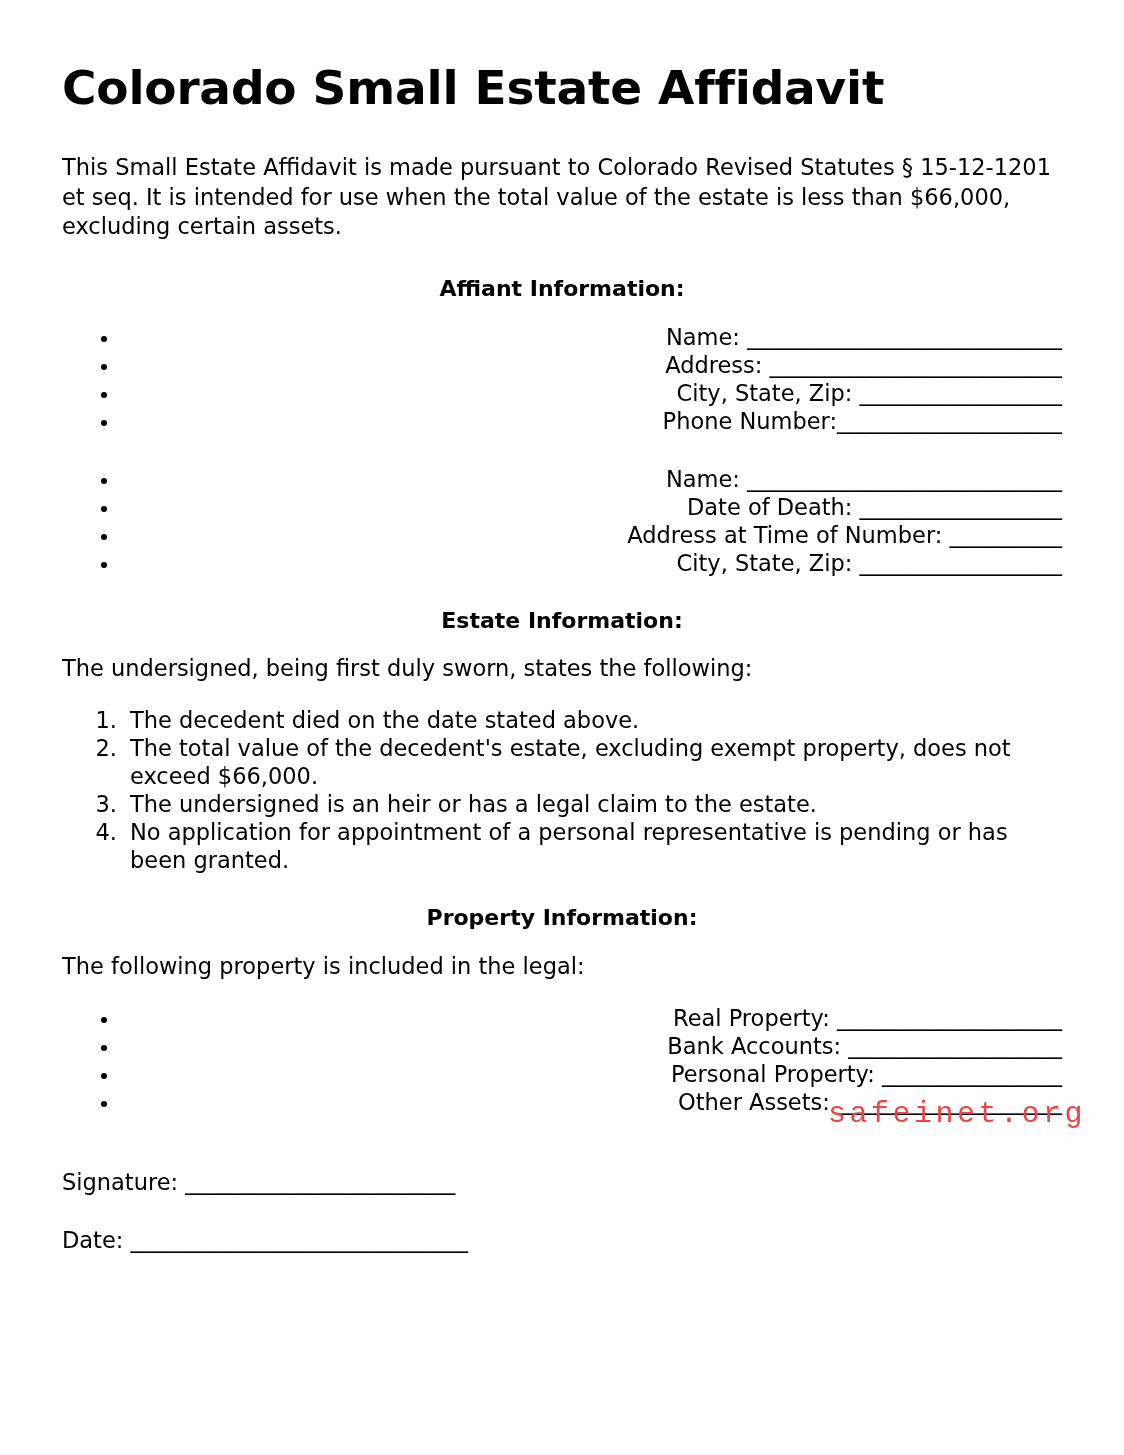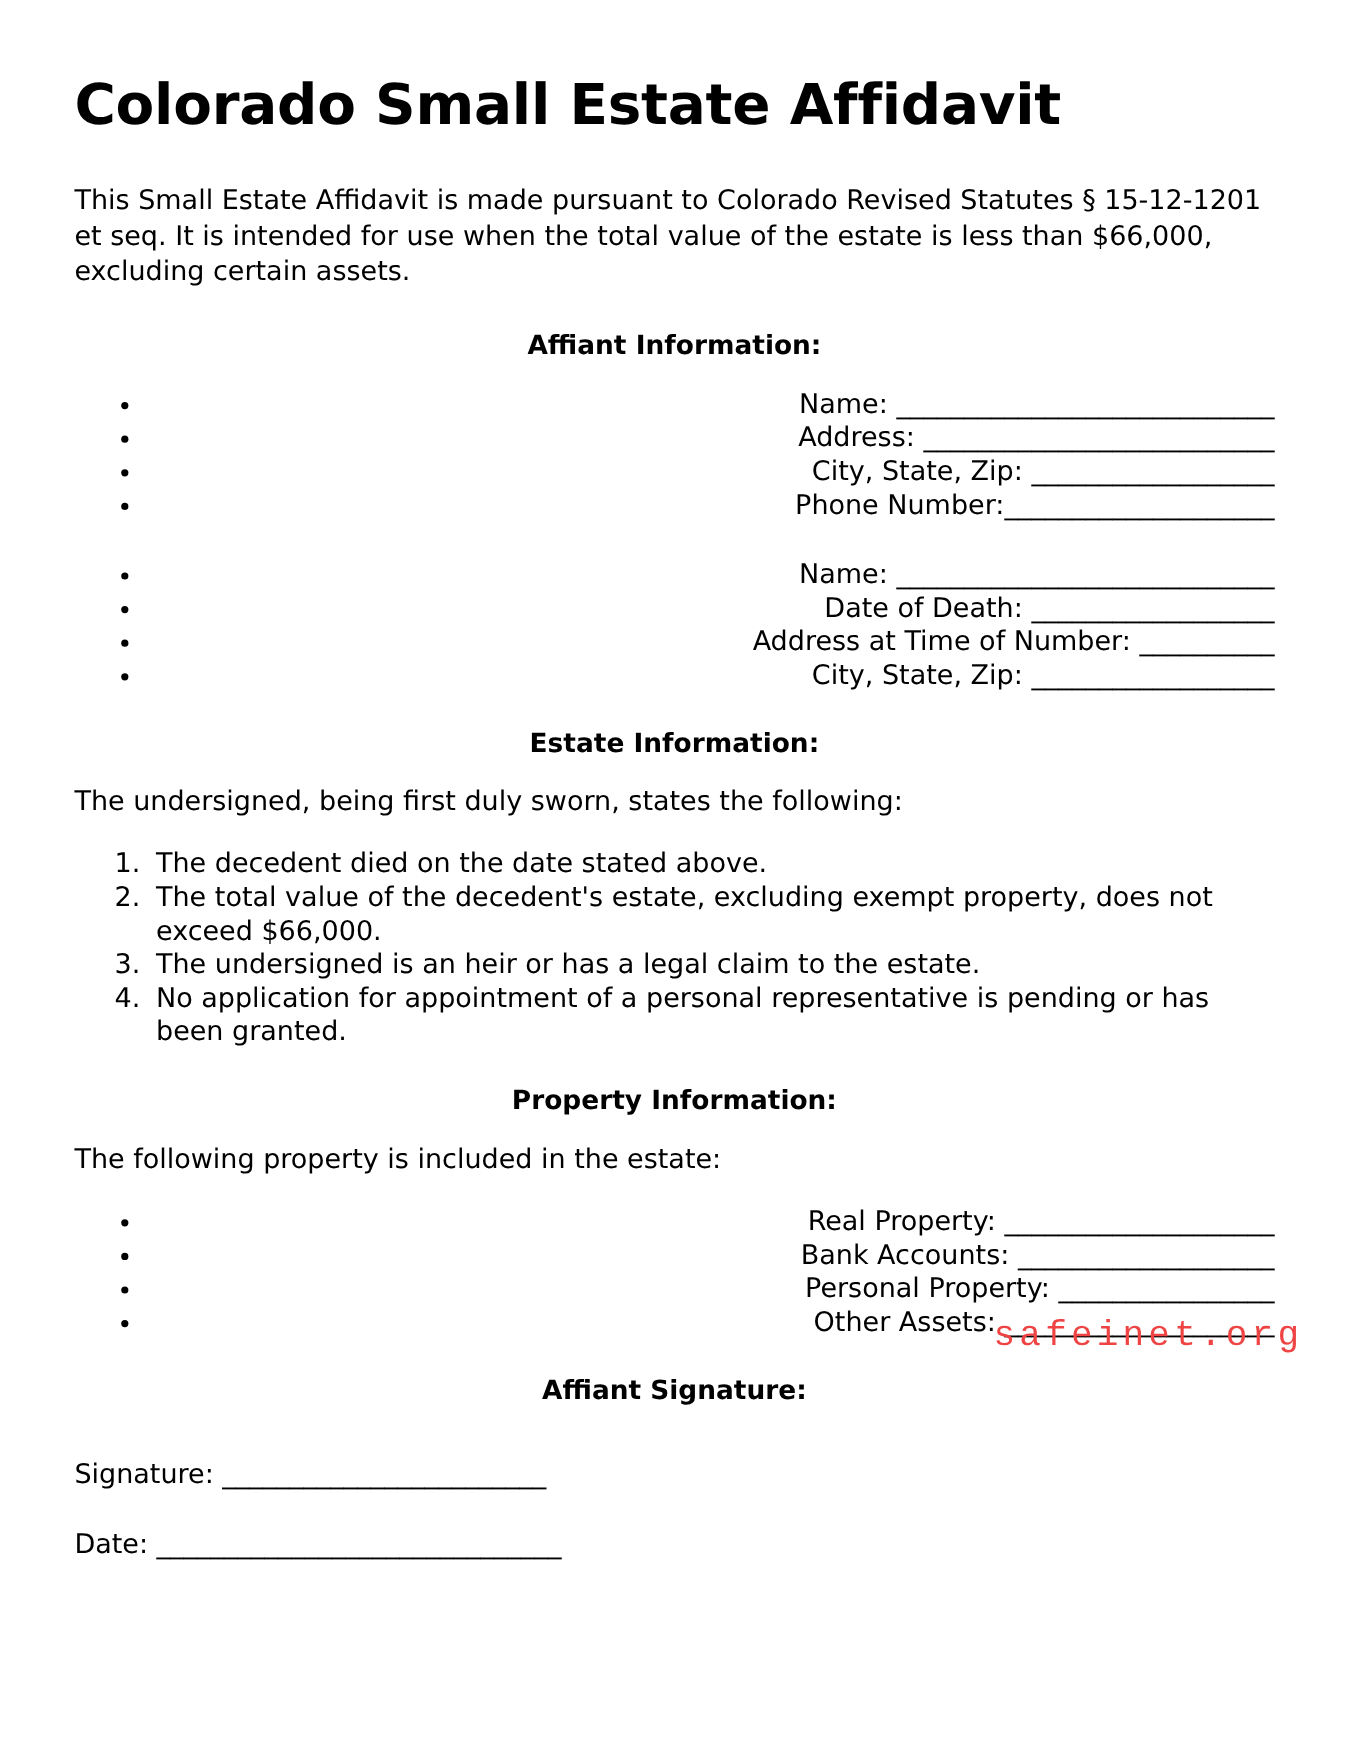--- a/index.html
+++ b/index.html
@@ -136,31 +136,30 @@
     <ol class="claims-list">
       <li>The decedent died on the date stated above.</li>
       <li>The total value of the decedent's estate, excluding exempt property, does not exceed $66,000.</li>
       <li>The undersigned is an heir or has a legal claim to the estate.</li>
       <li>No application for appointment of a personal representative is pending or has been granted.</li>
     </ol>
   </div>
 
   <div class="section-block">
     <div class="section-heading">Property Information:</div>
-    <p class="body-paragraph">The following property is included in the estate:</p>
+    <p class="body-paragraph">The following property is included in the legal:</p>
     <ul class="field-list">
       <li><span>Real Property:</span><span class="blank"> ____________________</span></li>
       <li><span>Bank Accounts:</span><span class="blank"> ___________________</span></li>
       <li><span>Personal Property:</span><span class="blank"> ________________</span></li>
       <li><span>Other Assets:</span><span class="blank"> ____________________</span></li>
     </ul>
   </div>
 
   <div class="section-block">
-    <div class="section-heading">Affiant Signature:</div>
     <div class="spacer-sm"></div>
     <div class="sig-line"><span>Signature:</span><span class="blank"> ________________________</span></div>
     <div class="spacer-md"></div>
     <div class="sig-line"><span>Date:</span><span class="blank"> ______________________________</span></div>
     <div class="spacer-md"></div>
 
   </div>
 
   <div class="watermark">safeinet.org</div>
 

